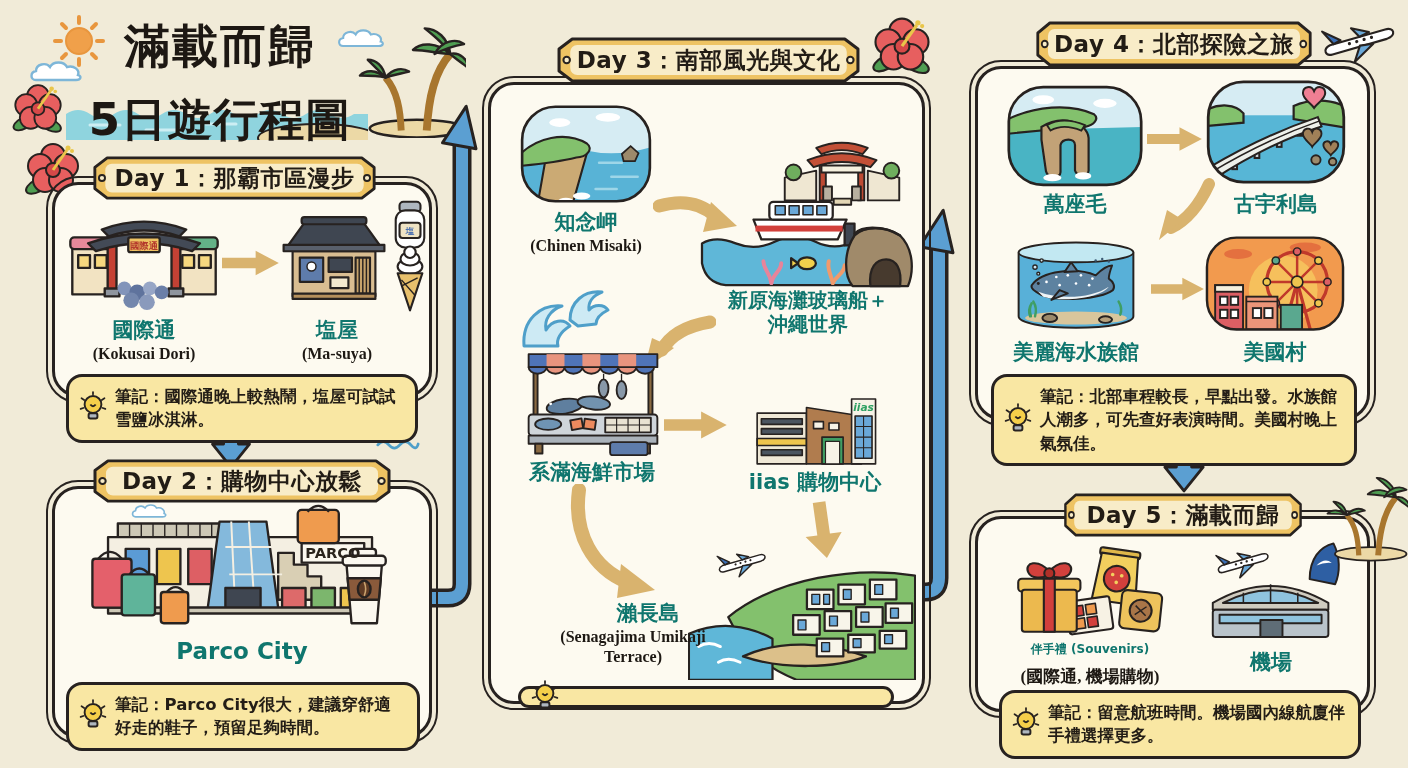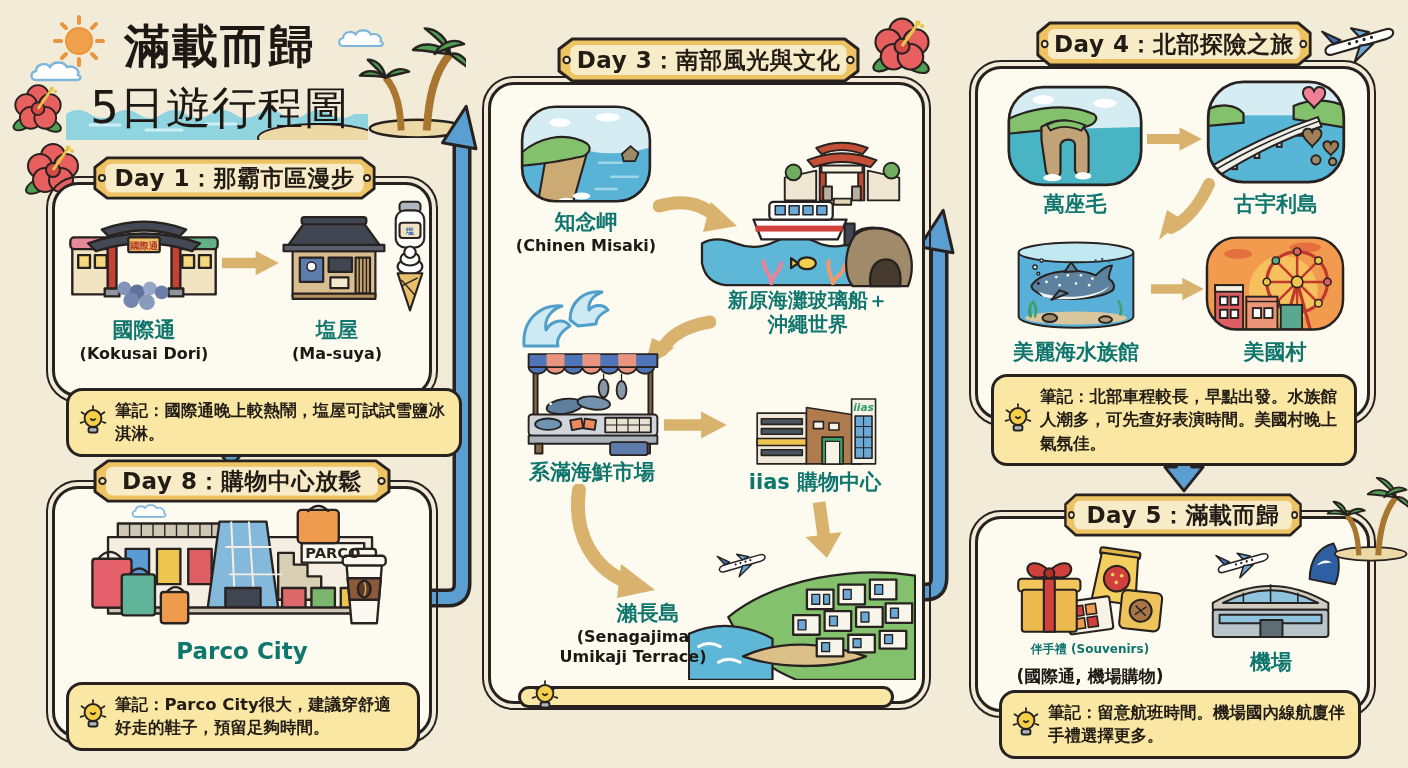--- a/index.html
+++ b/index.html
@@ -23,24 +23,24 @@
     font-size:23px; font-weight:800; letter-spacing:.5px; color:#221c15;text-align:right;
   }
   .note {
     position:absolute; z-index:3; background:#f9e7a3;
     border:3px solid #272220; border-radius:16px;
     padding:8px 10px 8px 46px;
     font-size:16.5px; font-weight:700; line-height:1.42; color:#231d16;
   }
   .note .bulb { position:absolute; left:9px; top:50%; transform:translateY(-50%); }
   .stop-name { position:absolute; text-align:center; font-weight:700; font-size:21px; line-height:1.2; color:#0f766e; }
-  .stop-sub  { position:absolute; text-align:center; font-weight:700; font-size:16px; line-height:1.25; color:#1d1813; }
+  .stop-sub  { position:absolute; text-align:center; font-weight:700; font-size:16px; line-height:1.25; color:#1d1813;font-family:Liberation Serif, serif; }
   .title-block { position:absolute; left:70px; top:16px; width:300px; text-align:center; z-index:2; }
   .title-line1 { font-size:46px; font-weight:800; letter-spacing:2px; }
-  .title-line2 { font-size:45px; font-weight:400; letter-spacing:1px; margin-top:0; }
+  .title-line2 { font-size:45px; font-weight:700; letter-spacing:1px; margin-top:12px; }
   svg { display:block; }
   text { font-family:"DejaVu Sans","Liberation Sans",sans-serif; }
 </style>
 </head>
 <body>
 
 <svg width="0" height="0" style="position:absolute">
   <defs>
     <symbol id="sym-hibiscus" viewBox="0 0 60 66">
       <g stroke="#272220" stroke-width="2" stroke-linejoin="round">
@@ -267,39 +267,39 @@
       <path d="M13,90 l16,-8 M12,84 l14,16" stroke-width="1.5"></path>
     </g>
     <text x="21" y="36" font-size="9" font-weight="bold" fill="#4a6fb0" text-anchor="middle">塩</text>
   </svg>
 
   <div class="stop-name" style="left:22px;top:168px;width:140px">國際通</div>
   <div class="stop-sub" style="left:22px;top:194px;width:140px">(Kokusai Dori)</div>
   <div class="stop-name" style="left:225px;top:168px;width:120px">塩屋</div>
   <div class="stop-sub" style="left:225px;top:194px;width:120px">(Ma-suya)</div>
 
-  <div class="note" style="left:14px;top:238px;width:396px">
+  <div class="note" style="left:14px;top:224px;width:352px">
     <svg class="bulb" width="30" height="34">
         <use href="#sym-bulb" width="30" height="34"></use>
       </svg>
     <span>筆記：國際通晚上較熱鬧，塩屋可試試雪鹽冰淇淋。</span>
   </div>
 </div>
 
 <div class="day" style="left:52px;top:458px;width:380px;height:302px">
   <div class="panel" style="left:0;top:28px;width:380px;height:252px"></div>
 
   <div class="plaque" style="left:40px;top:0;width:300px;height:46px">
     <svg width="100%" height="100%" viewBox="0 0 300 48" preserveAspectRatio="none">
       <path d="M16,3 H284 L297,13 V35 L284,45 H16 L3,35 V13 Z" fill="#eec363" stroke="#272220" stroke-width="3" stroke-linejoin="round"></path>
       <rect x="14" y="9" width="272" height="30" rx="7" fill="#f8ecc8"></rect>
       <circle cx="10.5" cy="24" r="3.2" fill="#f8ecc8" stroke="#272220" stroke-width="2"></circle>
       <circle cx="289.5" cy="24" r="3.2" fill="#f8ecc8" stroke="#272220" stroke-width="2"></circle>
     </svg>
-    <div class="plaque-text">Day 8：購物中心放鬆</div>
+    <div class="plaque-text">Day 2：購物中心放鬆</div>
   </div>
 
   <svg class="abs" style="left:22px;top:44px" width="336" height="132" viewBox="0 0 310 135">
     <g stroke="#272220" stroke-width="2.4" stroke-linejoin="round">
       <use href="#sym-cloud" x="40" y="0" width="40" height="18"></use>
       <rect x="28" y="22" width="125" height="14" fill="#cdc8b6"></rect>
       <path d="M40,22 v14 M52,22 v14 M64,22 v14 M76,22 v14 M88,22 v14 M100,22 v14 M112,22 v14 M124,22 v14 M136,22 v14" stroke-width="1.4"></path>
       <rect x="18" y="36" width="270" height="72" fill="#f4efe2"></rect>
       <rect x="36" y="48" width="24" height="36" fill="#5b9bd5"></rect>
       <rect x="68" y="48" width="24" height="36" fill="#eec54e"></rect>

